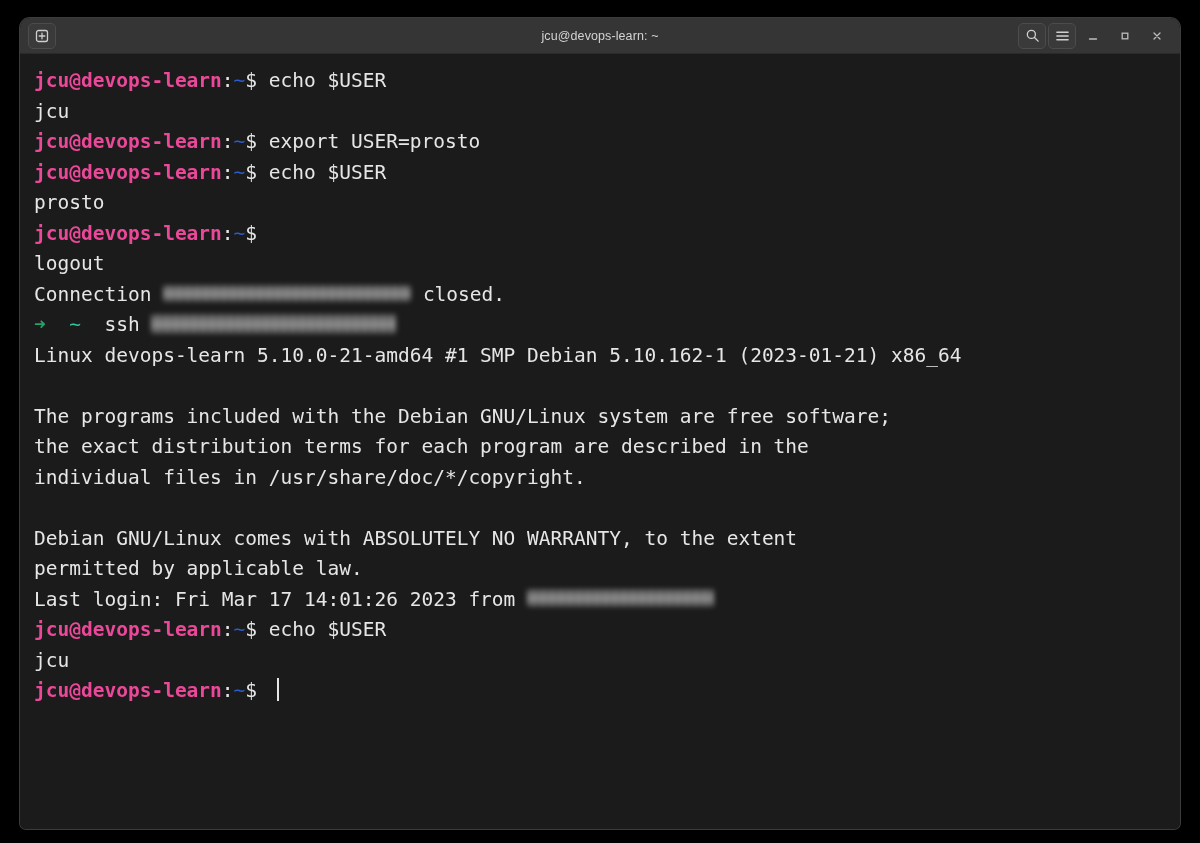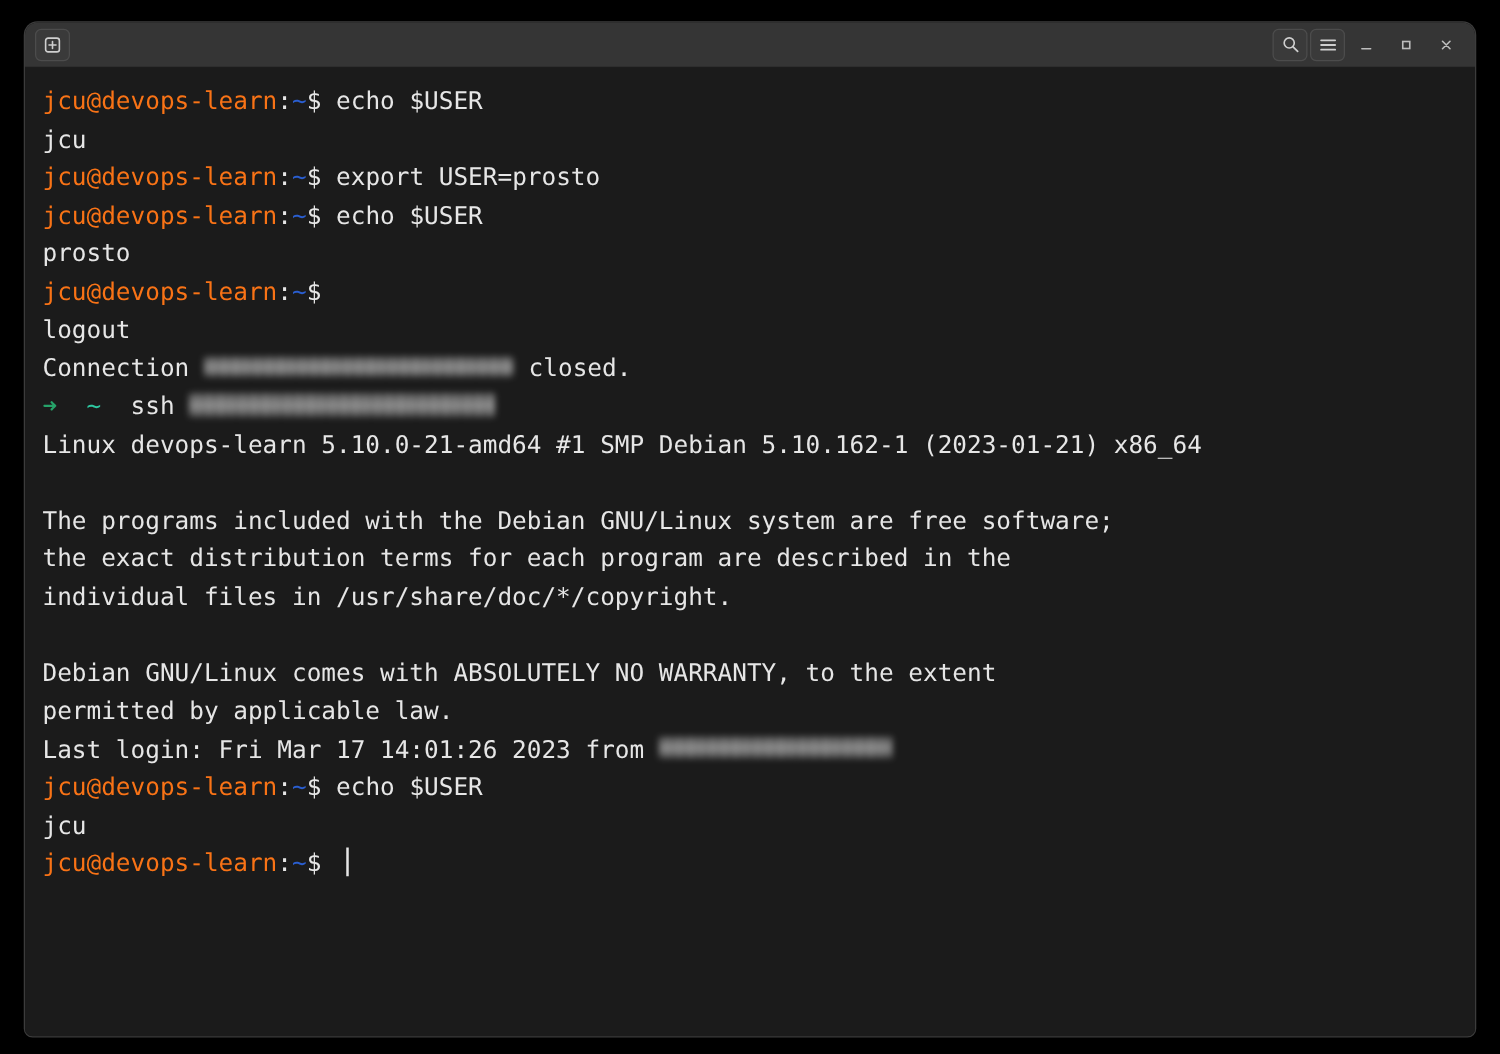--- a/index.html
+++ b/index.html
@@ -80,21 +80,21 @@
   }
   #terminal-lines {
     font-family: "DejaVu Sans Mono", monospace;
     font-size: 19.5px;
     line-height: 30.5px;
     color: #e6e6e6;
     padding: 0 14px;
     white-space: pre;
   }
   .line { min-height: 30.5px; white-space: pre; }
-  .user  { color: #f97316; font-weight: normal; }
+  .user  { color: #ec4899; font-weight: bold; }
   .colon { color: #e6e6e6; }
   .path  { color: #2a5ed0; }
   .dollar{ color: #e6e6e6; }
   .out   { color: #e6e6e6; text-align: center; }
   .arrow { color: #26a269; font-weight: bold; }
   .tilde-c { color: #2ec7a0; }
 
   
   .redact {
     display: inline-block;
@@ -139,20 +139,21 @@
 
     <div class="tb-left">
       <div class="tb-btn">
         <svg width="14" height="14" viewBox="0 0 14 14">
           <rect x="1.5" y="1.5" width="11" height="11" rx="2" fill="none" stroke="#cfcfcf" stroke-width="1.3"></rect>
           <path d="M7 4.2 L7 9.8 M4.2 7 L9.8 7" stroke="#cfcfcf" stroke-width="1.3" stroke-linecap="round"></path>
         </svg>
       </div>
     </div>
 
+    <div class="tb-center">jcu@devops-learn: ~</div>
 
     <div class="tb-right">
 
       <div class="tb-btn">
         <svg width="15" height="15" viewBox="0 0 16 16">
           <circle cx="6.8" cy="6.8" r="4.3" fill="none" stroke="#cfcfcf" stroke-width="1.4"></circle>
           <path d="M10.1 10.1 L14 14" stroke="#cfcfcf" stroke-width="1.5" stroke-linecap="round"></path>
         </svg>
       </div>
 

